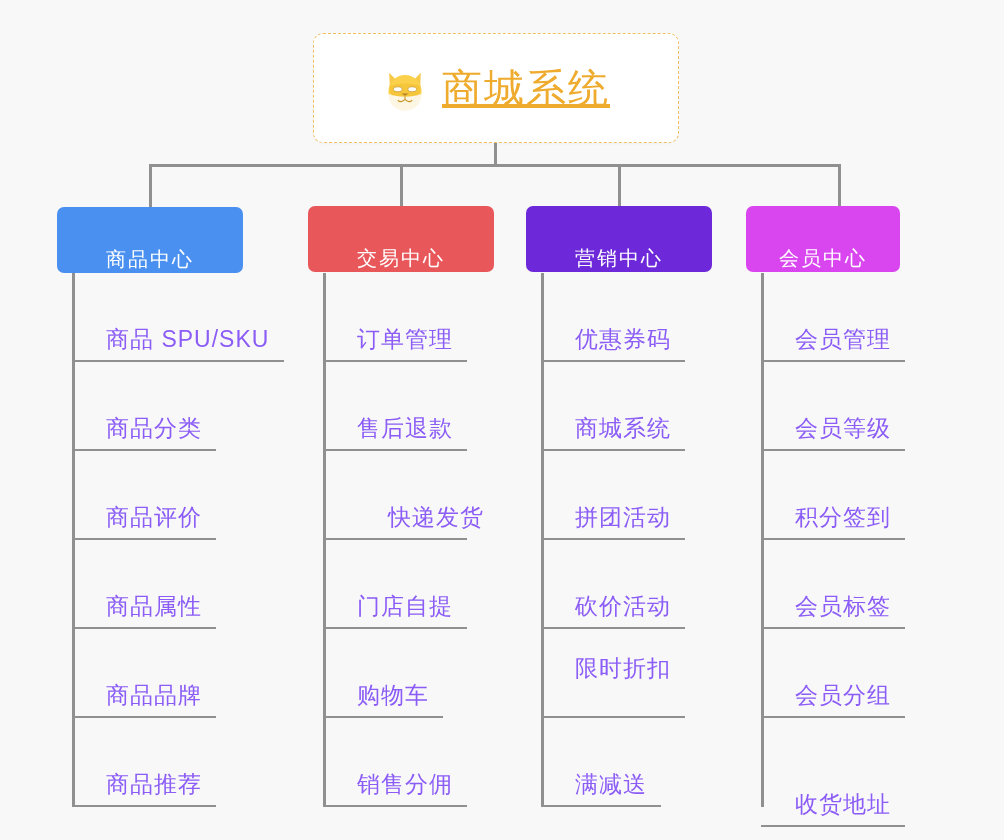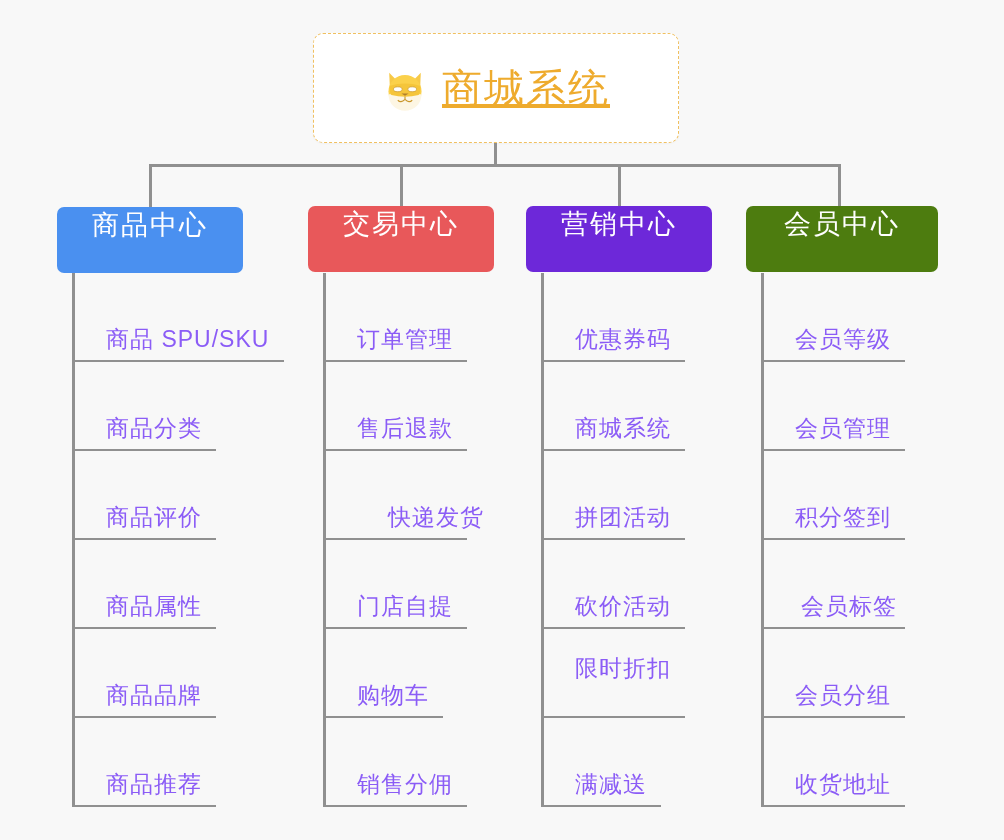--- a/index.html
+++ b/index.html
@@ -62,24 +62,24 @@
   .line-v { width: 3px; }
   .line-h { height: 3px; }
 
   
   .branch {
     position: absolute;
     height: 66px;
     box-sizing: border-box;
     border-radius: 7px;
     display: flex;
-    align-items: flex-start;
+    align-items: flex-end;
     justify-content: center;
     color: #ffffff;
-    font-size: 27px;
+    font-size: 20px;
     letter-spacing: 2px;
     white-space: nowrap;
   }
 
   
   .leaf-col {
     position: absolute;
     top: 273px;
   }
   .leaf-spine {
@@ -141,21 +141,21 @@
 
   <div class="branch" style="left: 57px; top: 207px; width: 186px; background: rgb(74, 144, 240);">
     <span>商品中心</span>
   </div>
   <div class="branch" style="left: 308px; top: 206px; width: 186px; background: rgb(232, 88, 90);">
     <span>交易中心</span>
   </div>
   <div class="branch" style="left: 526px; top: 206px; width: 186px; background: #6d28d9;">
     <span>营销中心</span>
   </div>
-  <div class="branch" style="left: 746px; top: 206px; width: 192px; background: #4d7c0f;">
+  <div class="branch" style="left: 746px; top: 206px; width: 154px; background: #d946ef;">
     <span>会员中心</span>
   </div>
 
   <div class="leaf-col" style="left:72px;">
     <div class="leaf-spine" style="background: rgb(144, 144, 144); height: 534px;"></div>
     <div class="leaf" style="width: 212px;">
       <span class="leaf-label">商品 SPU/SKU</span>
     </div>
     <div class="leaf" style="width: 144px;">
       <span class="leaf-label">商品分类</span>
@@ -214,32 +214,32 @@
       <span class="leaf-label">限时折扣</span>
     </div>
     <div class="leaf" style="width: 120px;">
       <span class="leaf-label">满减送</span>
     </div>
   </div>
 
   <div class="leaf-col" style="left:761px;">
     <div class="leaf-spine" style="background: rgb(144, 144, 144); height: 534px;"></div>
     <div class="leaf" style="width: 144px;">
+      <span class="leaf-label">会员管理</span>
+    </div>
+    <div class="leaf" style="width: 144px;">
       <span class="leaf-label">会员等级</span>
     </div>
     <div class="leaf" style="width: 144px;">
-      <span class="leaf-label">会员管理</span>
-    </div>
-    <div class="leaf" style="width: 144px;">
       <span class="leaf-label">积分签到</span>
     </div>
-    <div class="leaf" style="width: 144px; padding-left: 6px;">
+    <div class="leaf" style="width: 144px;">
       <span class="leaf-label">会员标签</span>
     </div>
     <div class="leaf" style="width: 144px;">
       <span class="leaf-label">会员分组</span>
     </div>
-    <div class="leaf" style="width: 144px;">
+    <div class="leaf" style="width: 144px; margin-top: 20px;">
       <span class="leaf-label">收货地址</span>
     </div>
   </div>
 
 </div>
 
 </body></html>

